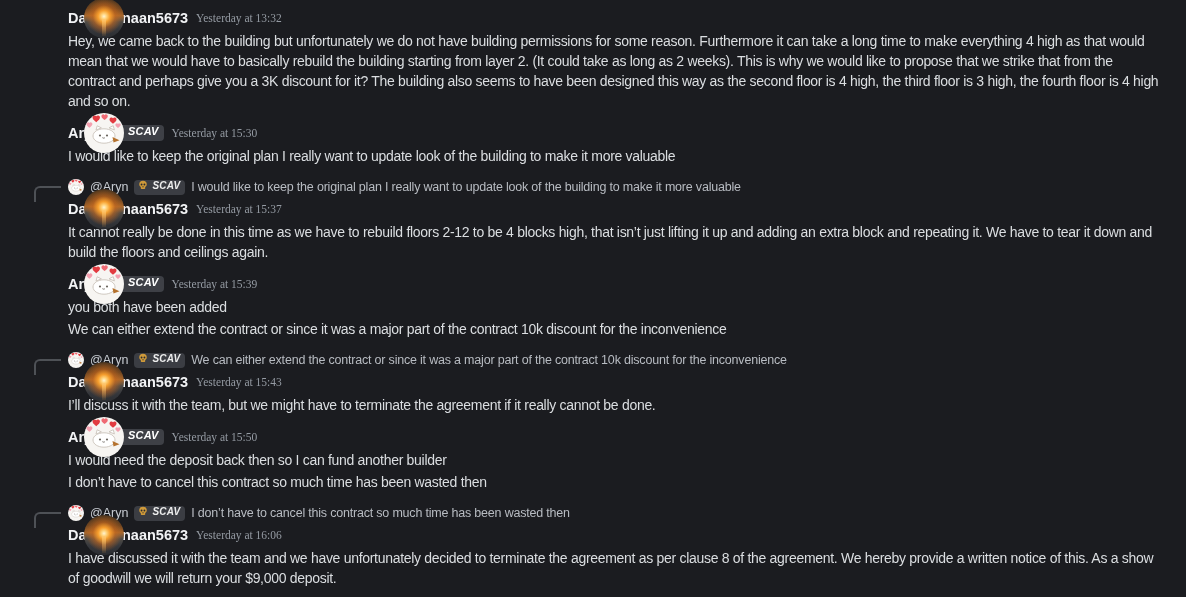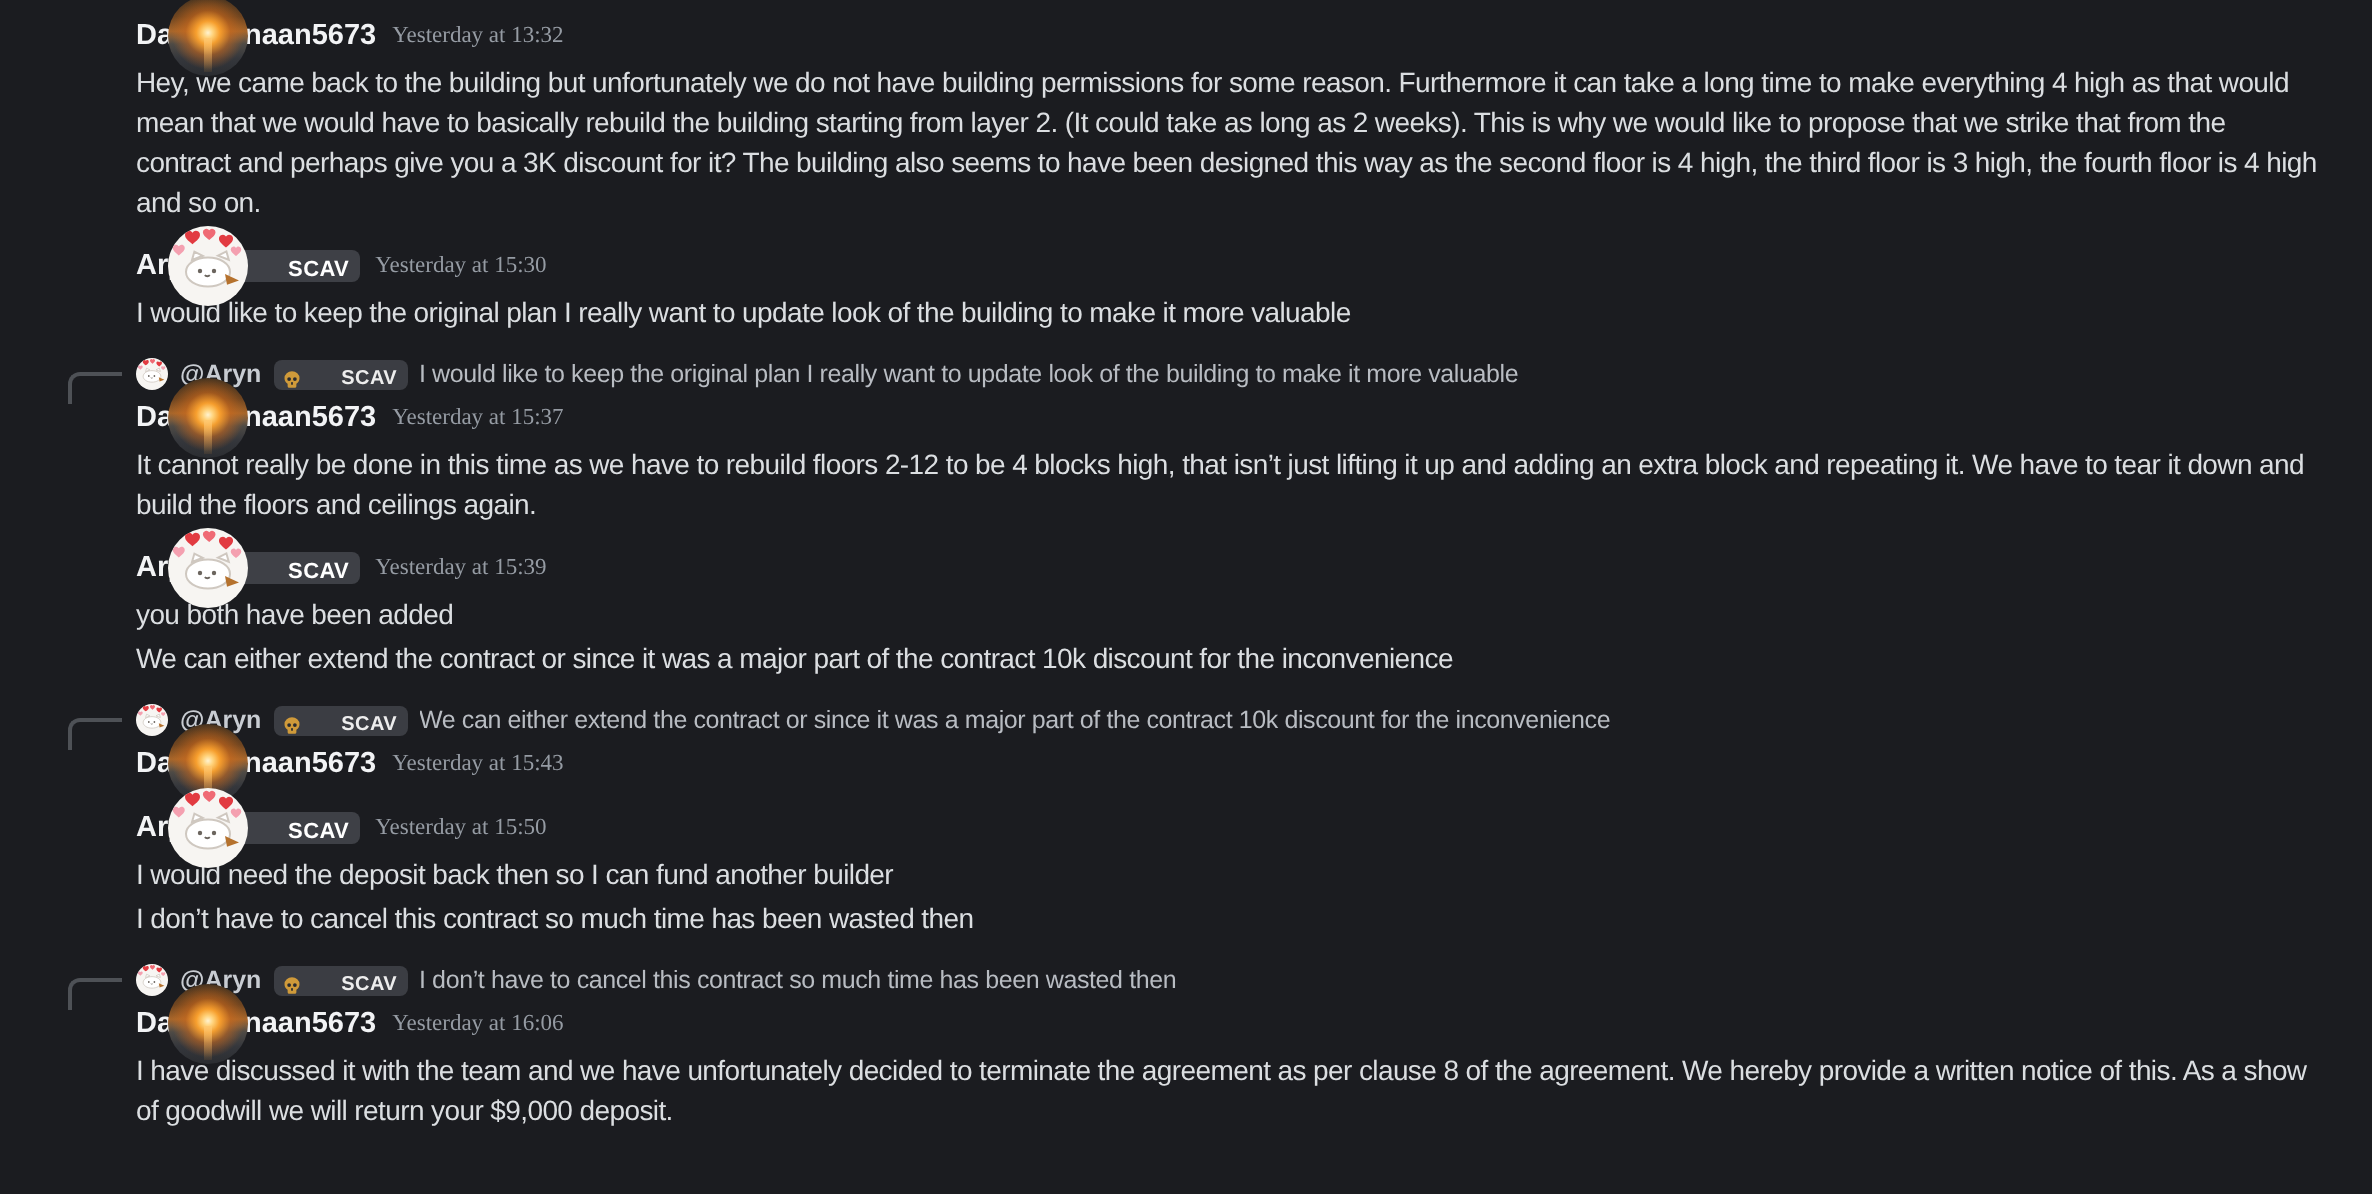--- a/index.html
+++ b/index.html
@@ -30,40 +30,40 @@
   }
   .avatar--daan::after{
     content:""; position:absolute; left:45%; top:52%; width:10%; height:42%;
     background:linear-gradient(rgba(255,199,112,.75), rgba(255,160,60,.08));
   }
   .avatar--aryn{background:#f7f5f2;}
   .avatar svg, .reply-avatar svg{display:block; width:100%; height:100%;}
   .header{position:relative; display:flex; align-items:center; gap:8px; height:20px; margin-bottom:3px;}
   .username{color:var(--username); font-size:14.5px; font-weight:700; cursor:pointer; line-height:20px;}
   .badge{
-    display:inline-flex; align-items:flex-end; gap:20px; background:var(--badge-bg);
+    display:inline-flex; align-items:flex-start; gap:4px; background:var(--badge-bg);
     border-radius:4px; padding:0 5px 0 4px; height:16px; color:#fff;
-    font-size:11px; font-weight:700; letter-spacing:.2px;
+    font-size:11px; font-weight:700; letter-spacing:.2px;font-style:italic;
   }
   .badge .skull{width:11px; height:11px; flex:none;}
   .timestamp{font-size:11.5px; color:var(--timestamp); line-height:20px;font-family:Liberation Serif, serif;}
   .msg{font-size:14px; letter-spacing:-0.3px; line-height:20px; color:var(--text); margin-top:2px;}
   .msg:first-of-type{margin-top:0;}
   
   .reply{
     position:relative; display:flex; align-items:center; gap:6px; height:18px;
     margin-bottom:3px; cursor:pointer;
   }
   .spine{
     position:absolute; left:-34px; top:8px; width:27px; height:16px;
     border-top:2px solid var(--spine); border-left:2px solid var(--spine);
     border-top-left-radius:6px;
   }
   .reply-avatar{width:16px; height:16px; border-radius:50%; overflow:hidden; flex:none; background:#f7f5f2;}
-  .reply-name{font-size:12.5px; font-weight:700; color:var(--reply-name); flex:none;}
+  .reply-name{font-size:12.5px; font-weight:400; color:var(--reply-name); flex:none;}
   .badge--small{height:15px; font-size:10px; opacity:.92; flex:none;}
   .badge--small .skull{width:10px; height:10px;}
   .reply-preview{
     font-size:12.5px; color:var(--reply-text); letter-spacing:-0.2px;
     white-space:nowrap; overflow:hidden; text-overflow:ellipsis;
   }
 </style>
 </head>
 <body style="background: rgb(27, 28, 32);">
 
@@ -240,20 +240,23 @@
       <span class="reply-preview">We can either extend the contract or since it was a major part of the contract 10k discount for the inconvenience</span>
     </div>
     <div class="header">
       <div class="avatar avatar--daan">
         
       </div>
       <h3 class="username">DaanBanaan5673</h3>
 
       <span class="timestamp">Yesterday at 15:43</span>
     </div>
+    <div>
+        <div class="msg">I’ll discuss it with the team, but we might have to terminate the agreement if it really cannot be done.</div>
+      </div>
   </div>
 
   <div class="group">
 
     <div class="header">
       <div class="avatar avatar--aryn">
         <svg viewBox="0 0 40 40" aria-hidden="true">
           <path d="M5 8.4C2.2 6.2.6 4.8.6 3A2.4 2.4 0 0 1 5 1.6 2.4 2.4 0 0 1 9.4 3c0 1.8-1.6 3.2-4.4 5.4Z" transform="translate(8 2) scale(.85)" fill="#e23b41"></path>
           <path d="M5 8.4C2.2 6.2.6 4.8.6 3A2.4 2.4 0 0 1 5 1.6 2.4 2.4 0 0 1 9.4 3c0 1.8-1.6 3.2-4.4 5.4Z" transform="translate(17 1) scale(.72)" fill="#ef6a74"></path>
           <path d="M5 8.4C2.2 6.2.6 4.8.6 3A2.4 2.4 0 0 1 5 1.6 2.4 2.4 0 0 1 9.4 3c0 1.8-1.6 3.2-4.4 5.4Z" transform="translate(25 4) scale(.8)" fill="#e23b41"></path>

